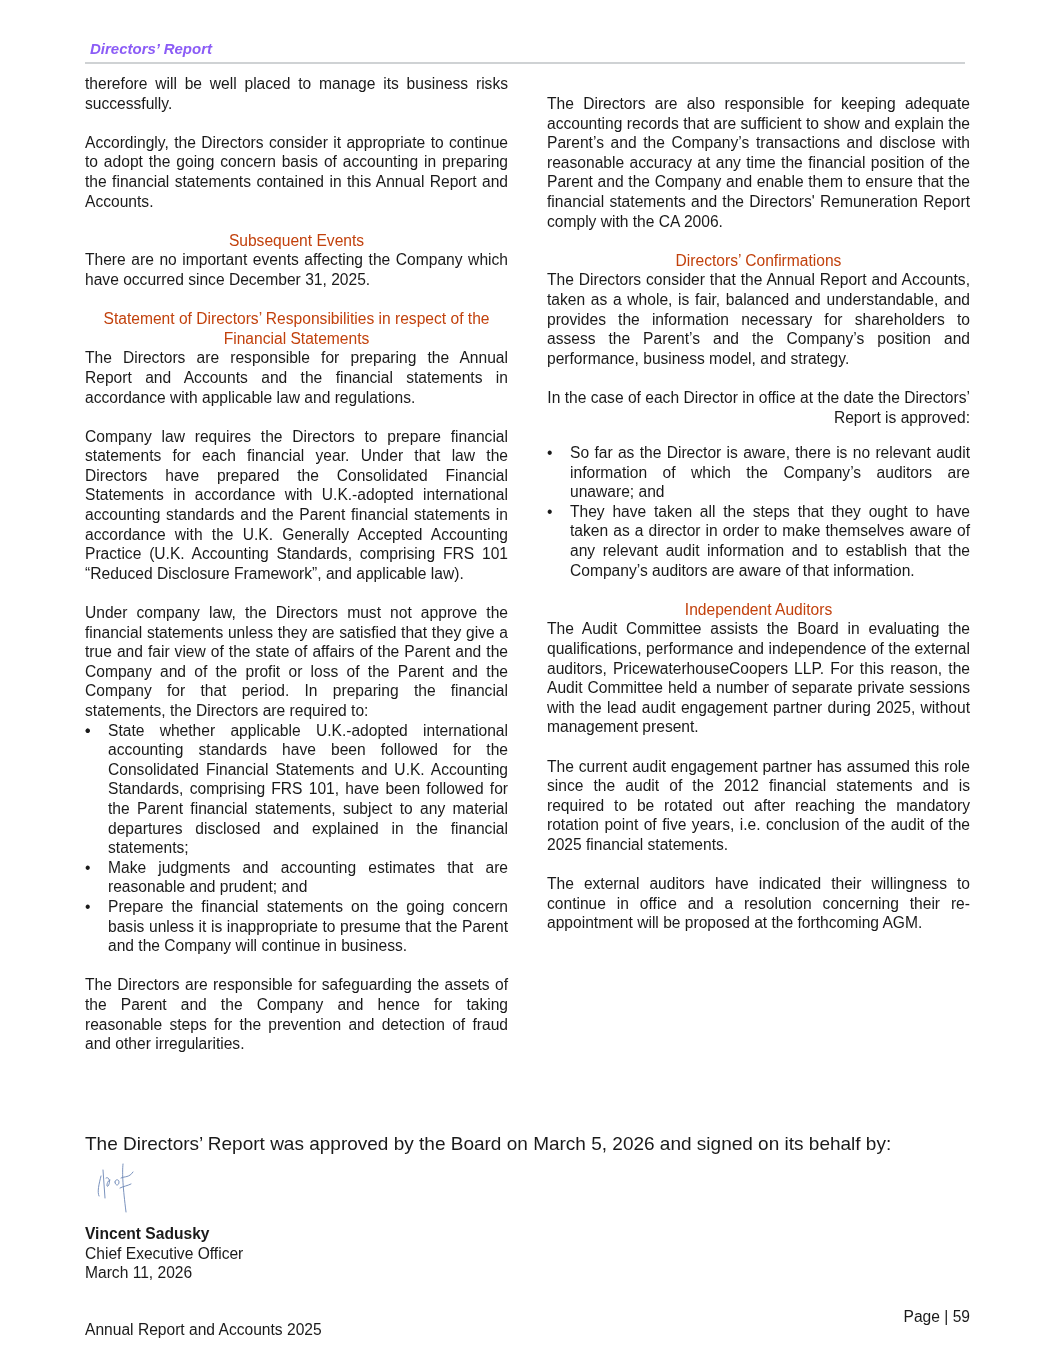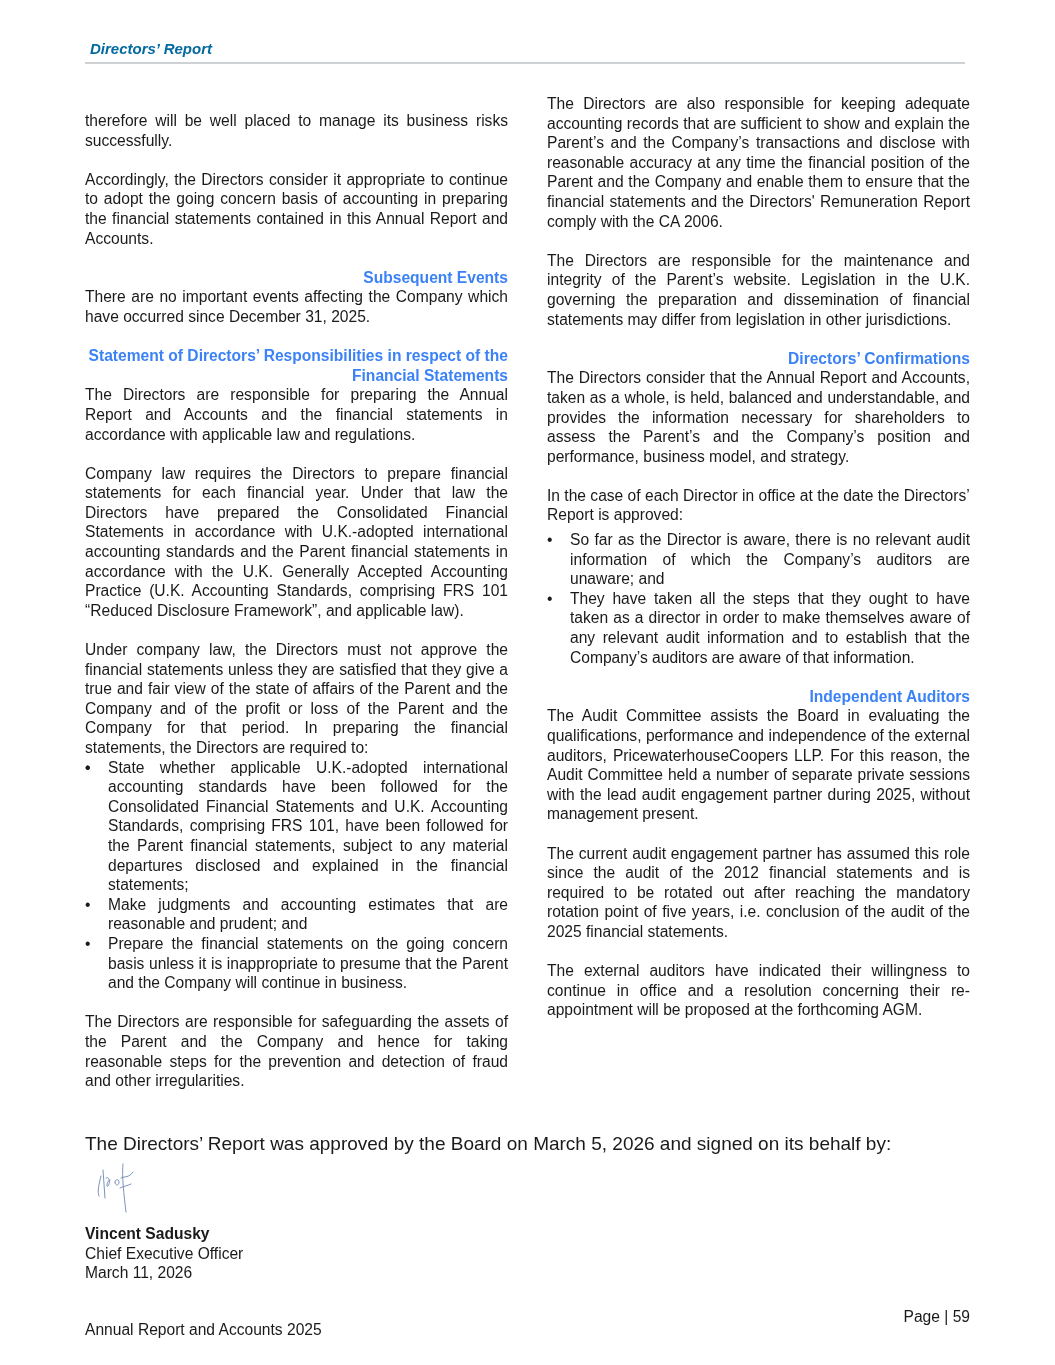--- a/index.html
+++ b/index.html
@@ -2,36 +2,36 @@
 <html><head>
 <meta charset="utf-8">
 <style>
   html, body { margin: 0; padding: 0; background: #ffffff; }
   body {
     width: 1055px; height: 1365px; position: relative; overflow: hidden;
     font-family: "Liberation Sans", sans-serif; color: #1a1a1a;
   }
   .header-title {
     position: absolute; left: 90px; top: 40px;
-    font-size: 15px; font-weight: bold; font-style: italic; color: #0369a1;
+    font-size: 15px; font-weight: bold; font-style: italic; color: #8b5cf6;
   }
   .header-rule {
     position: absolute; left: 85px; top: 62px; width: 880px; height: 2px;
     background: #cfd2d4;
   }
   .col {
     position: absolute; width: 423px;
     font-size: 15.6px; line-height: 19.6px; text-align: justify;
   }
-  .col-left { left: 85px; top: 74px; margin-top: 37px; }
+  .col-left { left: 85px; top: 74px; }
   .col-right { left: 547px; top: 94px; }
   .col p { margin: 0 0 19.6px 0; }
   .col h3 {
-    margin: 0; font-size: 15.6px; line-height: 19.6px; font-weight: bold;
-    color: #3b82f6; text-align: right;
+    margin: 0; font-size: 15.6px; line-height: 19.6px; font-weight: normal;
+    color: #c2410c; text-align: center;
   }
   .col h3 + p { margin-top: 0; }
   ul.bullets { list-style: none; margin: 0 0 19.6px 0; padding: 0; }
   ul.bullets li { position: relative; padding-left: 23px; }
   ul.bullets li .bullet {
     position: absolute; left: 0; top: 0;
   }
   .approval {
     position: absolute; left: 85px; top: 1134px;
     font-size: 19px; line-height: 19.6px;
@@ -65,25 +65,24 @@
     <li><span class="bullet">•</span></li>
     <li><span class="bullet">•</span><span>State whether applicable U.K.-adopted international accounting standards have been followed for the Consolidated Financial Statements and U.K. Accounting Standards, comprising FRS 101, have been followed for the Parent financial statements, subject to any material departures disclosed and explained in the financial statements;</span></li>
     <li><span class="bullet">•</span><span>Make judgments and accounting estimates that are reasonable and prudent; and</span></li>
     <li><span class="bullet">•</span><span>Prepare the financial statements on the going concern basis unless it is inappropriate to presume that the Parent and the Company will continue in business.</span></li>
   </ul>
   <p>The Directors are responsible for safeguarding the assets of the Parent and the Company and hence for taking reasonable steps for the prevention and detection of fraud and other irregularities.</p>
 </div>
 
 <div class="col col-right">
   <p>The Directors are also responsible for keeping adequate accounting records that are sufficient to show and explain the Parent’s and the Company’s transactions and disclose with reasonable accuracy at any time the financial position of the Parent and the Company and enable them to ensure that the financial statements and the Directors' Remuneration Report comply with the CA 2006.</p>
-  <p>The Directors are responsible for the maintenance and integrity of the Parent’s website. Legislation in the U.K. governing the preparation and dissemination of financial statements may differ from legislation in other jurisdictions.</p>
 
   <h3>Directors’ Confirmations</h3>
-  <p>The Directors consider that the Annual Report and Accounts, taken as a whole, is held, balanced and understandable, and provides the information necessary for shareholders to assess the Parent’s and the Company’s position and performance, business model, and strategy.</p>
-  <p style="margin-bottom:5px; text-align:left">In the case of each Director in office at the date the Directors’ Report is approved:</p>
+  <p>The Directors consider that the Annual Report and Accounts, taken as a whole, is fair, balanced and understandable, and provides the information necessary for shareholders to assess the Parent’s and the Company’s position and performance, business model, and strategy.</p>
+  <p style="margin-bottom:16px; text-align:right">In the case of each Director in office at the date the Directors’ Report is approved:</p>
   <ul class="bullets">
     <li><span class="bullet">•</span><span>So far as the Director is aware, there is no relevant audit information of which the Company’s auditors are unaware; and</span></li>
     <li><span class="bullet">•</span><span>They have taken all the steps that they ought to have taken as a director in order to make themselves aware of any relevant audit information and to establish that the Company’s auditors are aware of that information.</span></li>
   </ul>
 
   <h3>Independent Auditors</h3>
   <p>The Audit Committee assists the Board in evaluating the qualifications, performance and independence of the external auditors, PricewaterhouseCoopers LLP. For this reason, the Audit Committee held a number of separate private sessions with the lead audit engagement partner during 2025, without management present.</p>
   <p>The current audit engagement partner has assumed this role since the audit of the 2012 financial statements and is required to be rotated out after reaching the mandatory rotation point of five years, i.e. conclusion of the audit of the 2025 financial statements.</p>
   <p>The external auditors have indicated their willingness to continue in office and a resolution concerning their re-appointment will be proposed at the forthcoming AGM.</p>
 </div>

